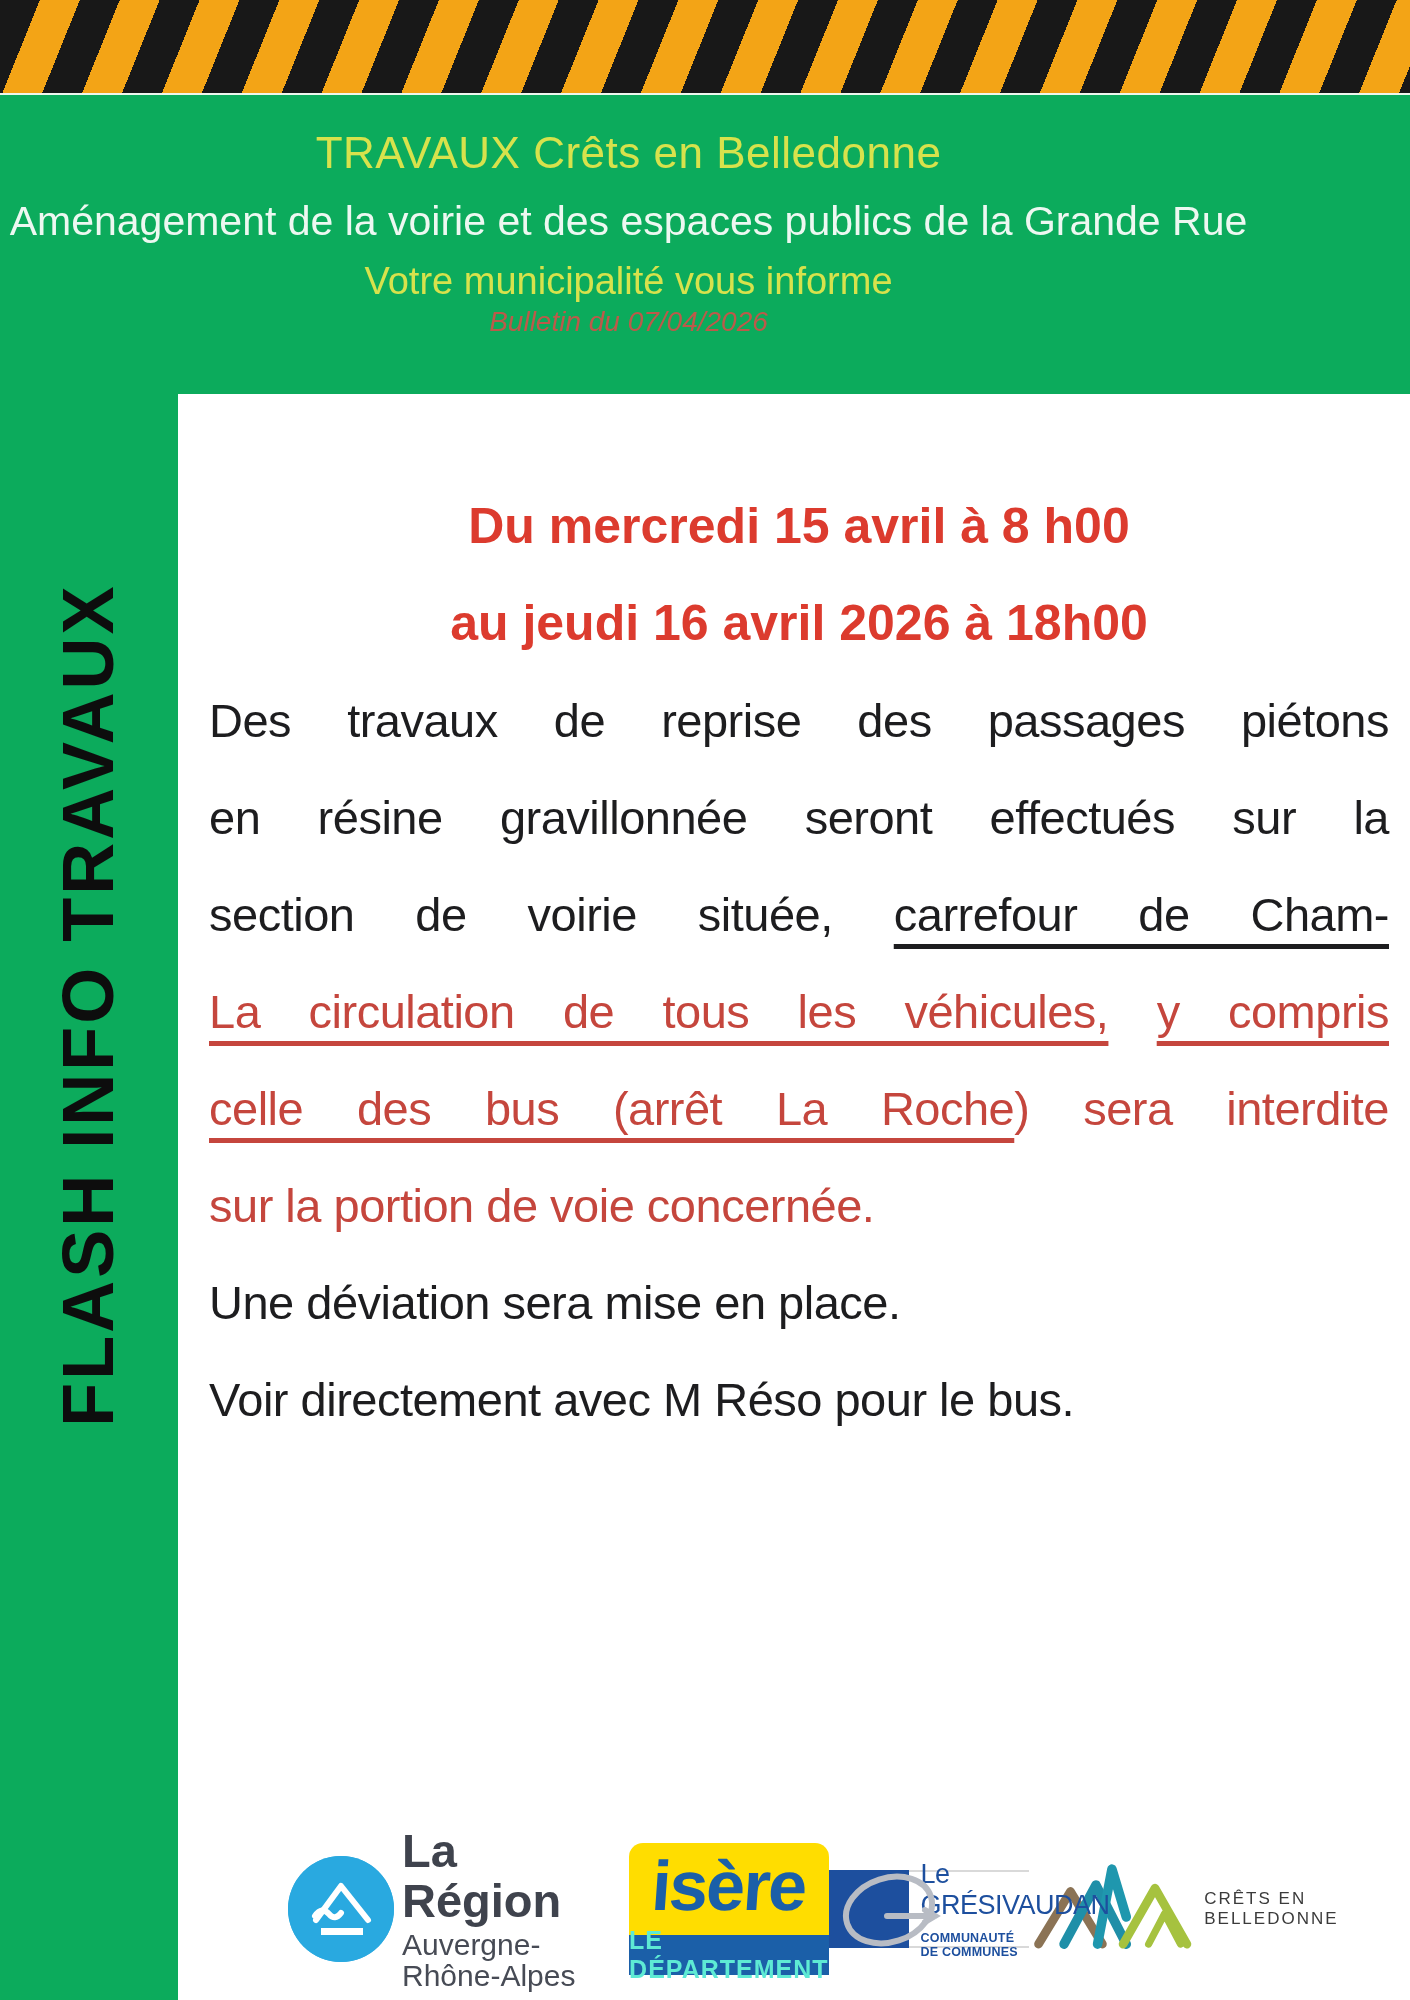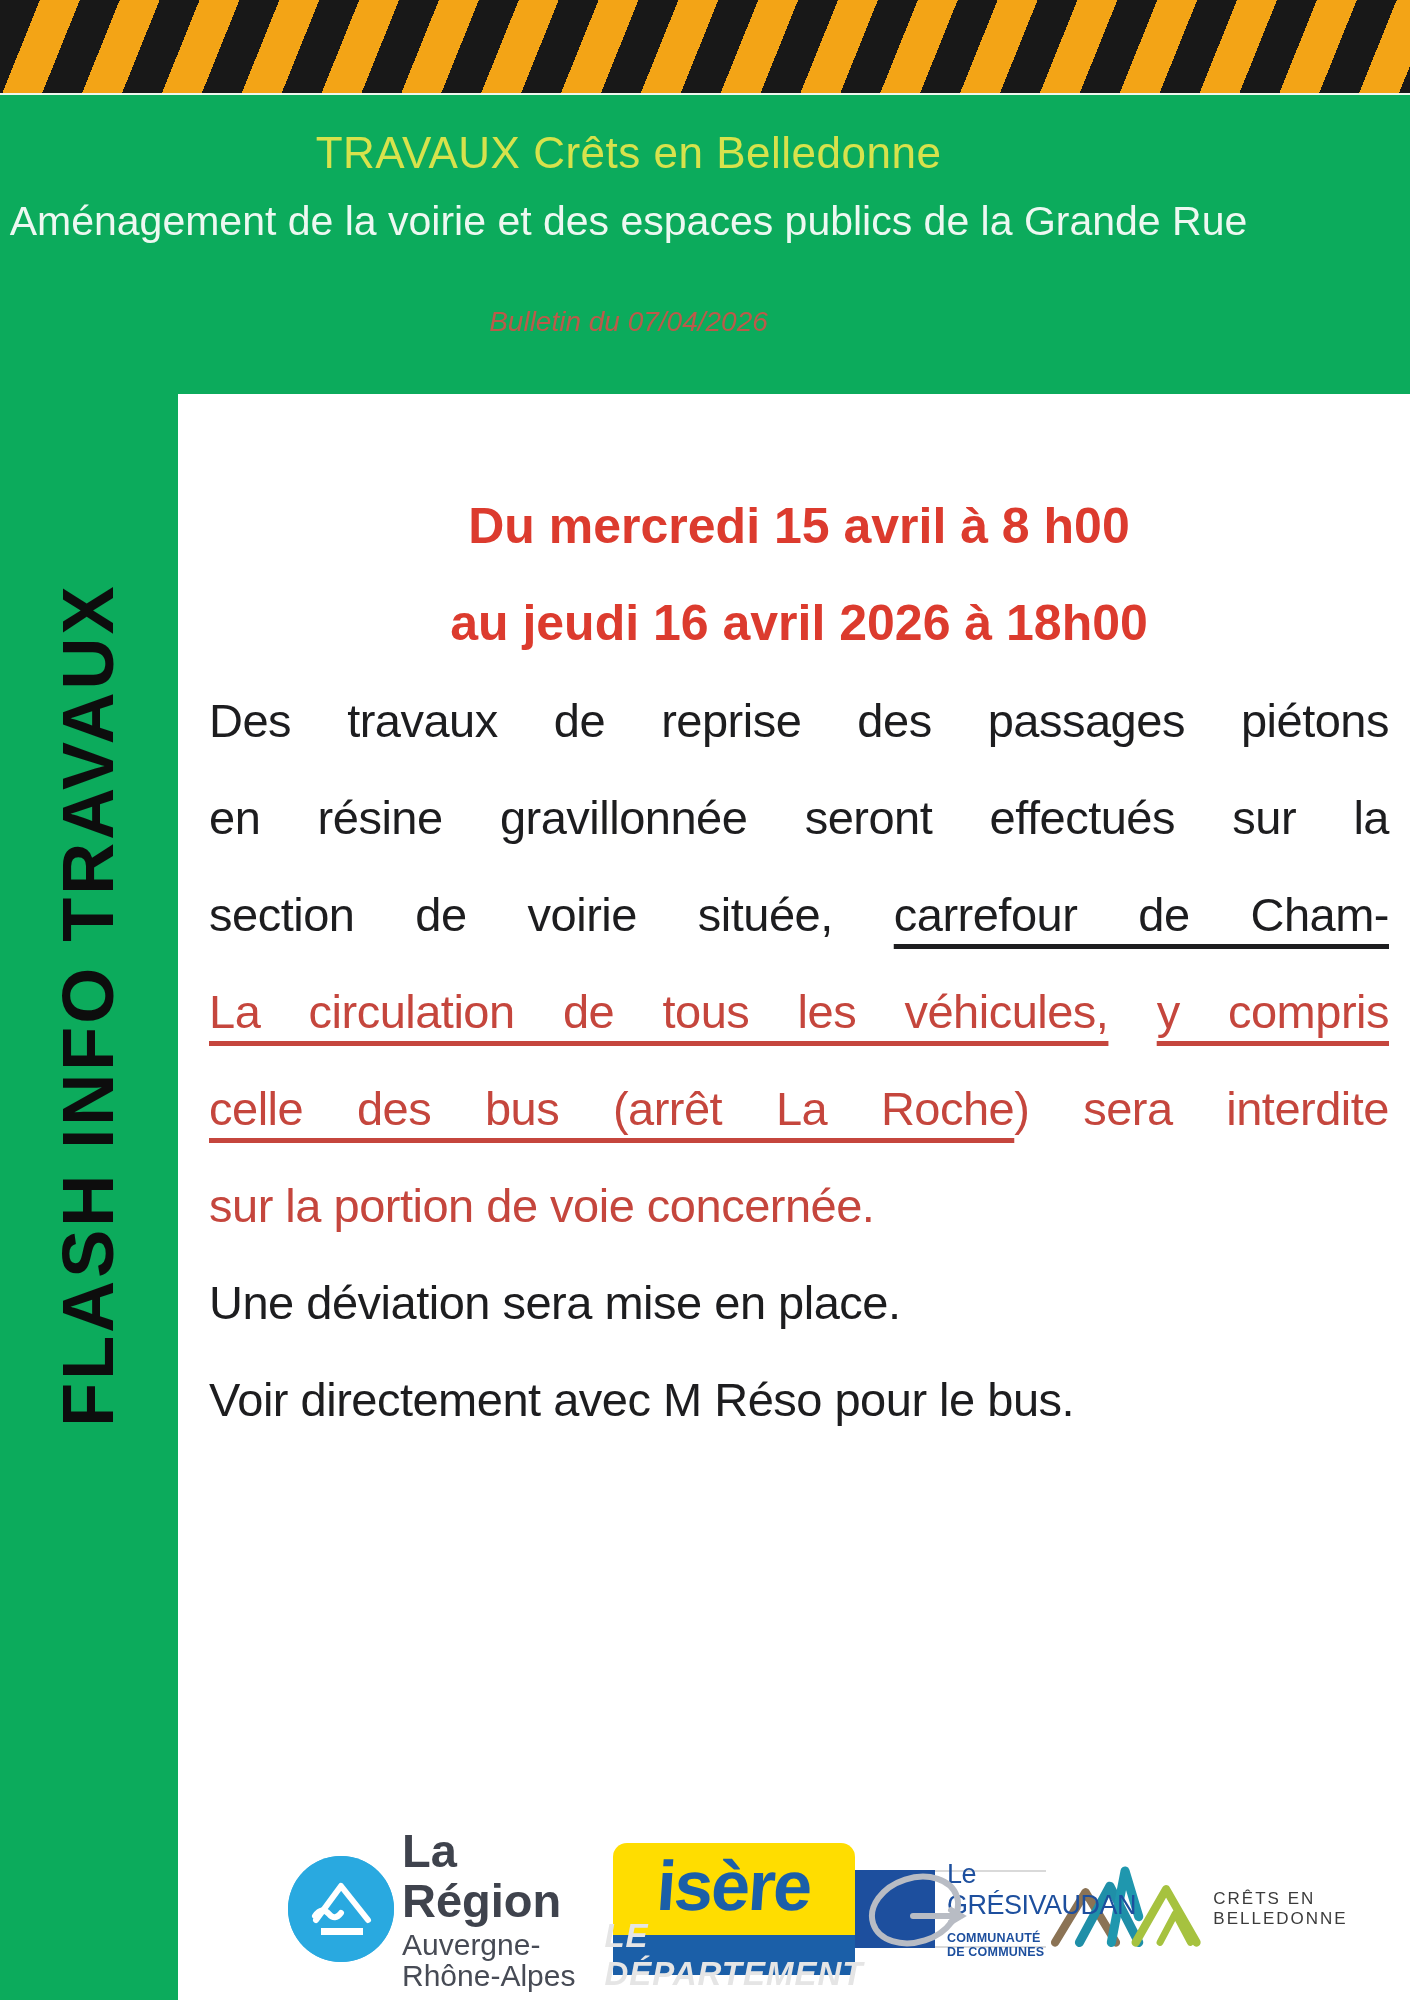--- a/index.html
+++ b/index.html
@@ -56,21 +56,21 @@
     display:flex;align-items:center;justify-content:center;}
   .region-text{display:flex;flex-direction:column;line-height:1.05;}
   .region-name{font-size:47px;font-weight:bold;color:#3f434d;}
   .region-area{font-size:30px;color:#474b55;margin-top:4px;}
   
   .isere{flex-direction:column;align-items:stretch;width:242px;}
   .isere-top{background:#ffdd00;border-radius:14px 14px 0 0;height:92px;
     display:flex;align-items:center;justify-content:center;}
   .isere-word{color:#1b5fa8;font-size:70px;font-weight:bold;letter-spacing:-2px;transform:skewX(-4deg);margin-top:-6px;}
   .isere-bar{background:#1b5fa8;height:40px;display:flex;align-items:center;justify-content:center;}
-  .isere-dept{color:#e5e5e5;font-size:33px;font-weight:bold;letter-spacing:1px;font-style:italic;}
+  .isere-dept{color:#5eead4;font-size:25px;font-weight:bold;letter-spacing:1px;}
   
   .gresi{position:relative;width:250px;height:78px;}
   .gresi-square{position:absolute;left:0;top:0;width:80px;height:78px;background:#1d4f9e;}
   .gresi-panel{position:absolute;left:80px;top:0;right:0;height:74px;background:#ffffff;
     border-top:2px solid #d9d9d9;border-bottom:2px solid #d9d9d9;
     display:flex;flex-direction:column;justify-content:center;padding-left:12px;}
   .gresi-name{color:#1d4f9e;font-size:27px;font-weight:500;letter-spacing:-0.5px;}
   .gresi-cc{color:#1d4f9e;font-size:12.5px;font-weight:bold;letter-spacing:0.2px;margin-top:10px;}
   .gresi-g{position:absolute;left:8px;top:2px;pointer-events:none;}
   
@@ -79,20 +79,21 @@
 </style>
 </head>
 <body>
 
 <div class="page">
 
   <div class="hazard"></div>
 
   <div class="hdr hdr-title">TRAVAUX Crêts en Belledonne</div>
   <div class="hdr hdr-sub">Aménagement de la voirie et des espaces publics de la Grande Rue</div>
+  <div class="hdr hdr-info">Votre municipalité vous informe</div>
   <div class="hdr hdr-bulletin">Bulletin du 07/04/2026</div>
 
   <div class="flash">FLASH INFO TRAVAUX</div>
 
   <div class="panel">
     <div class="notice">
         <div class="line date center"><span>Du mercredi 15 avril à 8 h00</span></div>
         <div class="line date center"><span>au jeudi 16 avril 2026 à 18h00</span></div>
         <div class="line black justify"><span>Des travaux de reprise des passages piétons</span></div>
         <div class="line black justify"><span>en résine gravillonnée seront effectués sur la</span></div>

